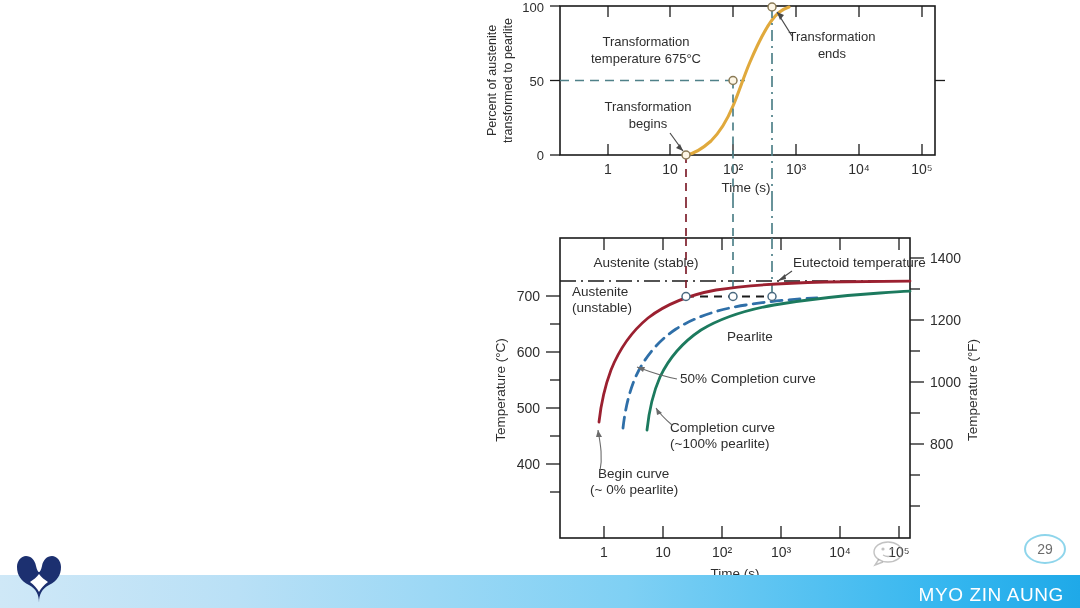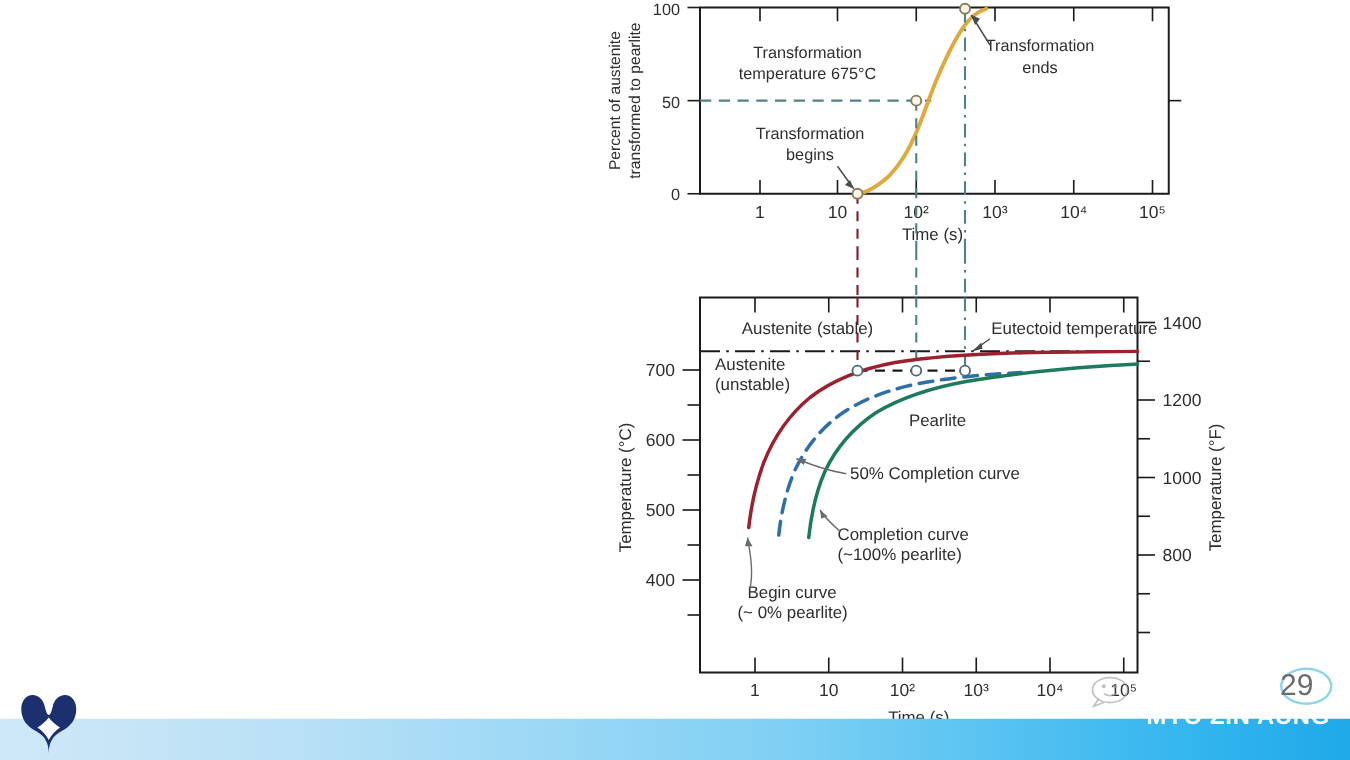--- a/index.html
+++ b/index.html
@@ -36,40 +36,40 @@
     position:absolute;left:0;bottom:0;width:1080px;height:33px;
     background:linear-gradient(90deg,#cfe8f7 0%,#b9e0f6 22%,#7fd0f4 58%,#34b6ef 88%,#1fa9e8 100%);
   }
   #osaka-wordmark{
     position:absolute;left:66px;bottom:6px;
     font-size:19px;font-weight:700;letter-spacing:.6px;color:#1c2f6b;
     font-family:"Liberation Sans","DejaVu Sans",sans-serif;
   }
   #osaka-logo{position:absolute;left:14px;bottom:2px;width:50px;height:52px;}
   #presenter-name{
-    position:absolute;right:16px;bottom:23px;
-    font-size:19px;font-weight:700;letter-spacing:.6px;color:#ffffff;
+    position:absolute;right:16px;bottom:2px;
+    font-size:19px;font-weight:400;letter-spacing:.6px;color:#ffffff;
     font-family:"Liberation Sans","DejaVu Sans",sans-serif;
   }
 
   
   #watermark{
     position:absolute;left:872px;top:536px;width:200px;height:34px;
     pointer-events:none;
   }
   #watermark .wm-text{
     position:absolute;left:46px;top:2px;
     font-family:"DejaVu Sans","Liberation Sans",sans-serif;
     font-size:21px;color:#6f6f6f;opacity:.55;letter-spacing:1px;white-space:nowrap;
   }
   #page-number{
     position:absolute;right:6px;top:-2px;
     width:42px;height:30px;
-    display:flex;align-items:center;justify-content:flex-start;
-    font-size:24px;color:#3b3b3b;opacity:.75;
+    display:flex;align-items:center;justify-content:center;
+    font-size:14px;color:#3b3b3b;opacity:.75;
     font-family:"Liberation Sans","DejaVu Sans",sans-serif;
   }
   #page-number .ring{
     position:absolute;inset:0;border:2px solid #4fbde0;border-radius:50%;opacity:.85;
   }
   #page-number .num{position:relative;z-index:2;font-weight:400;}
 </style>
 </head>
 <body>
 

